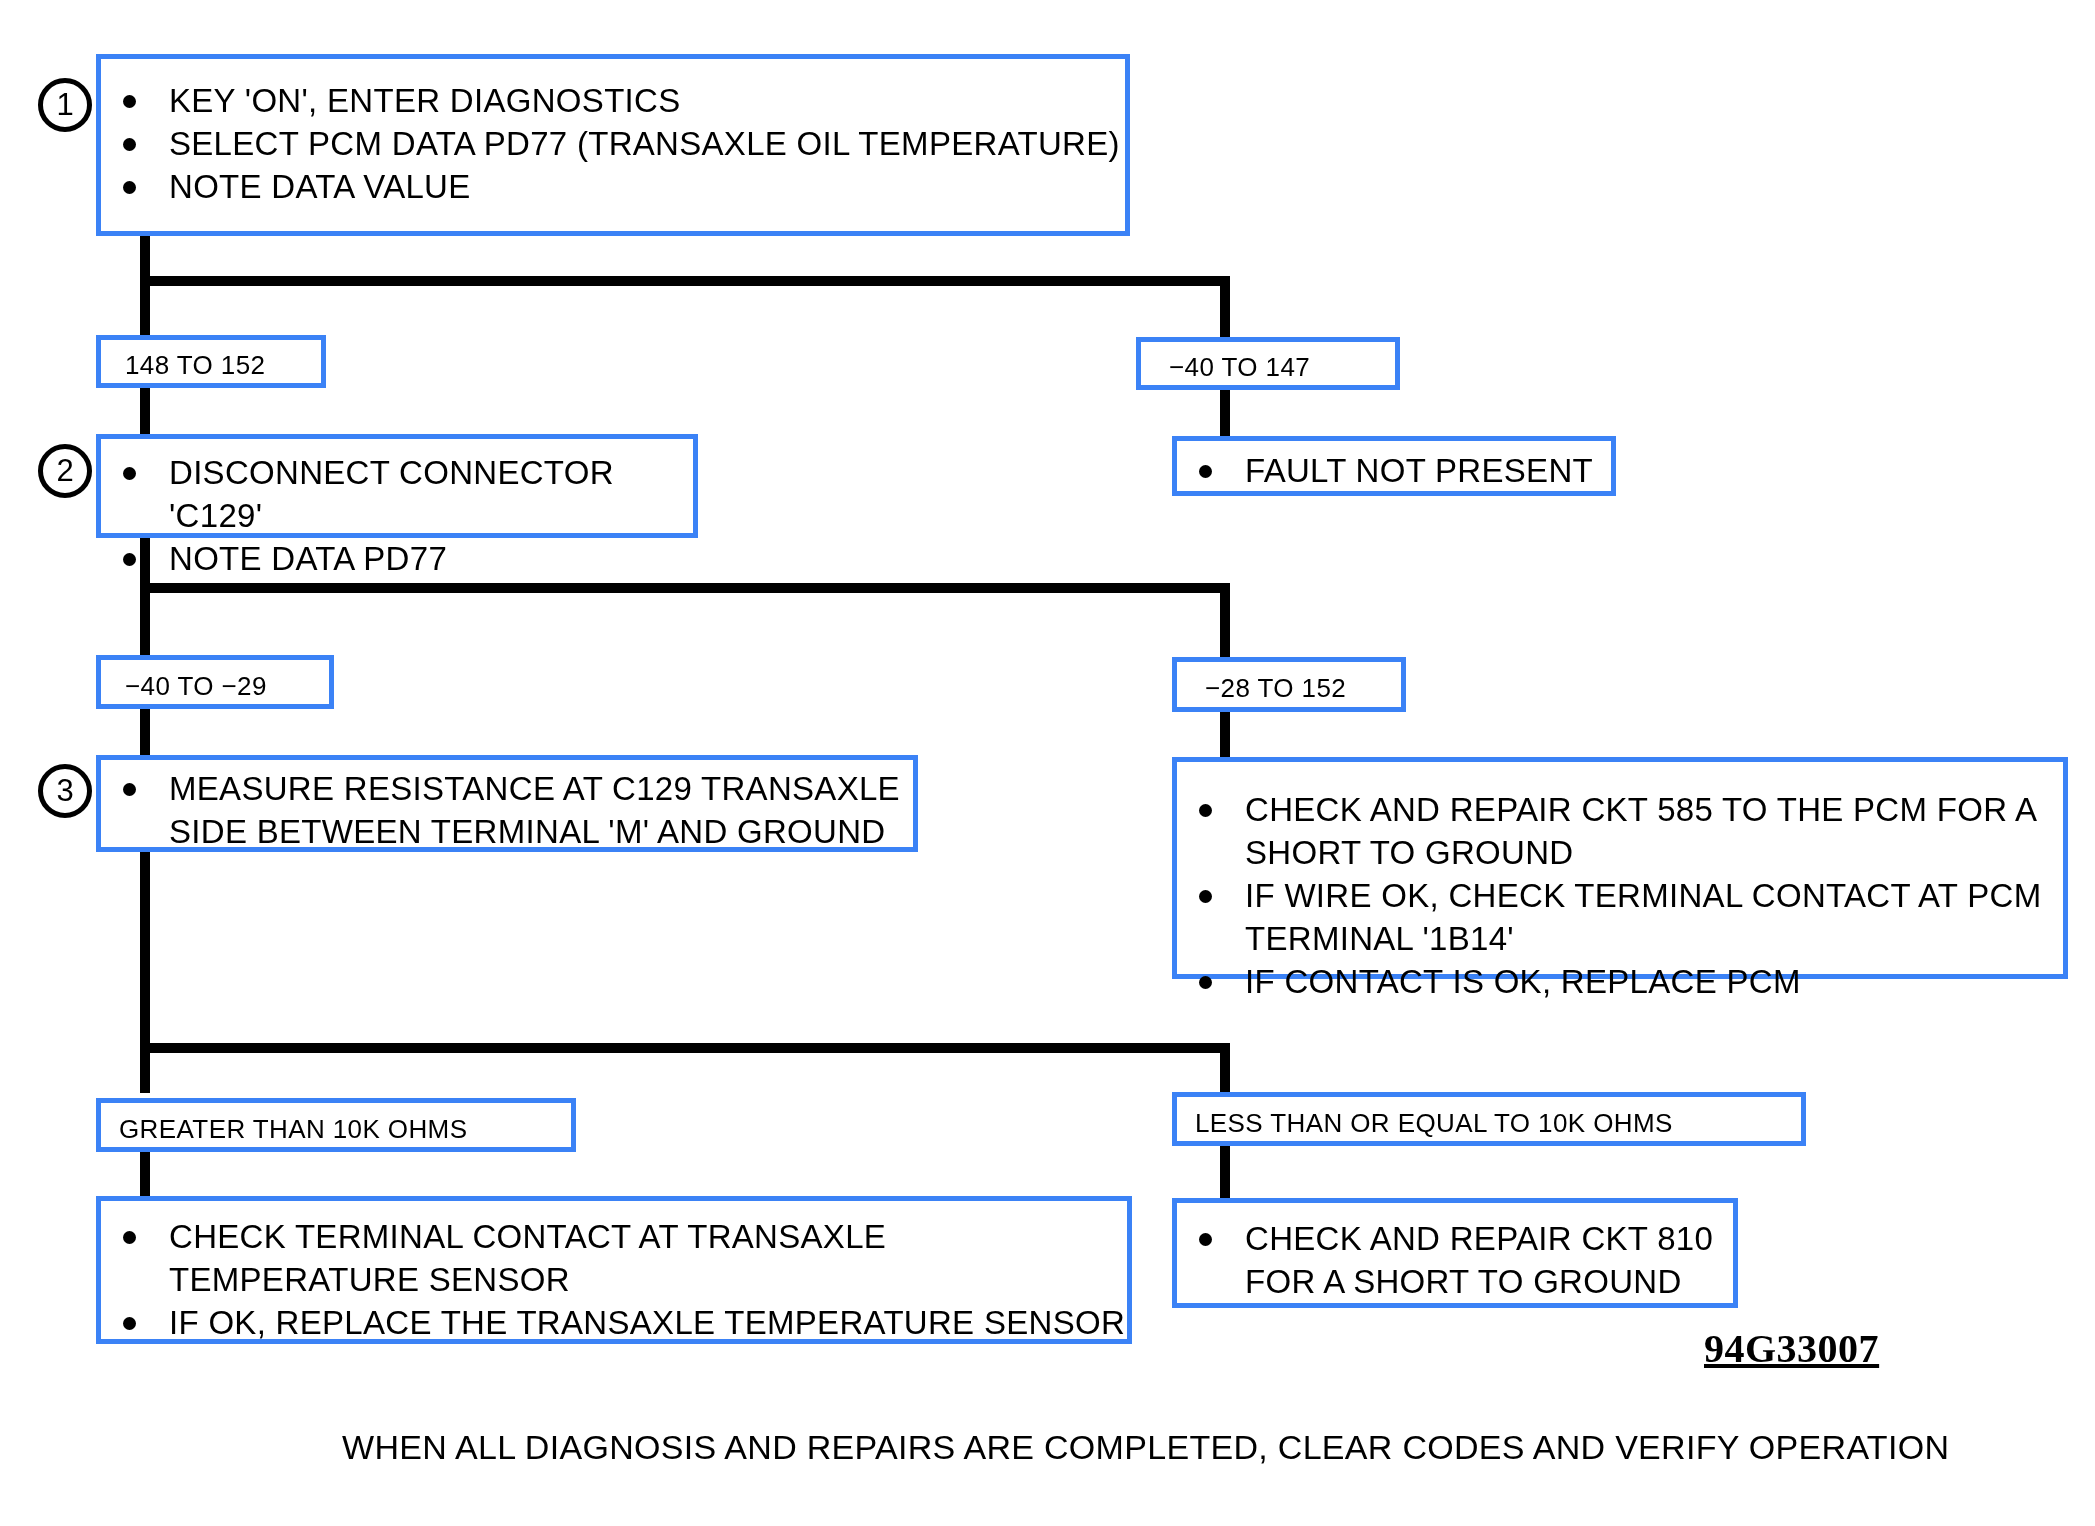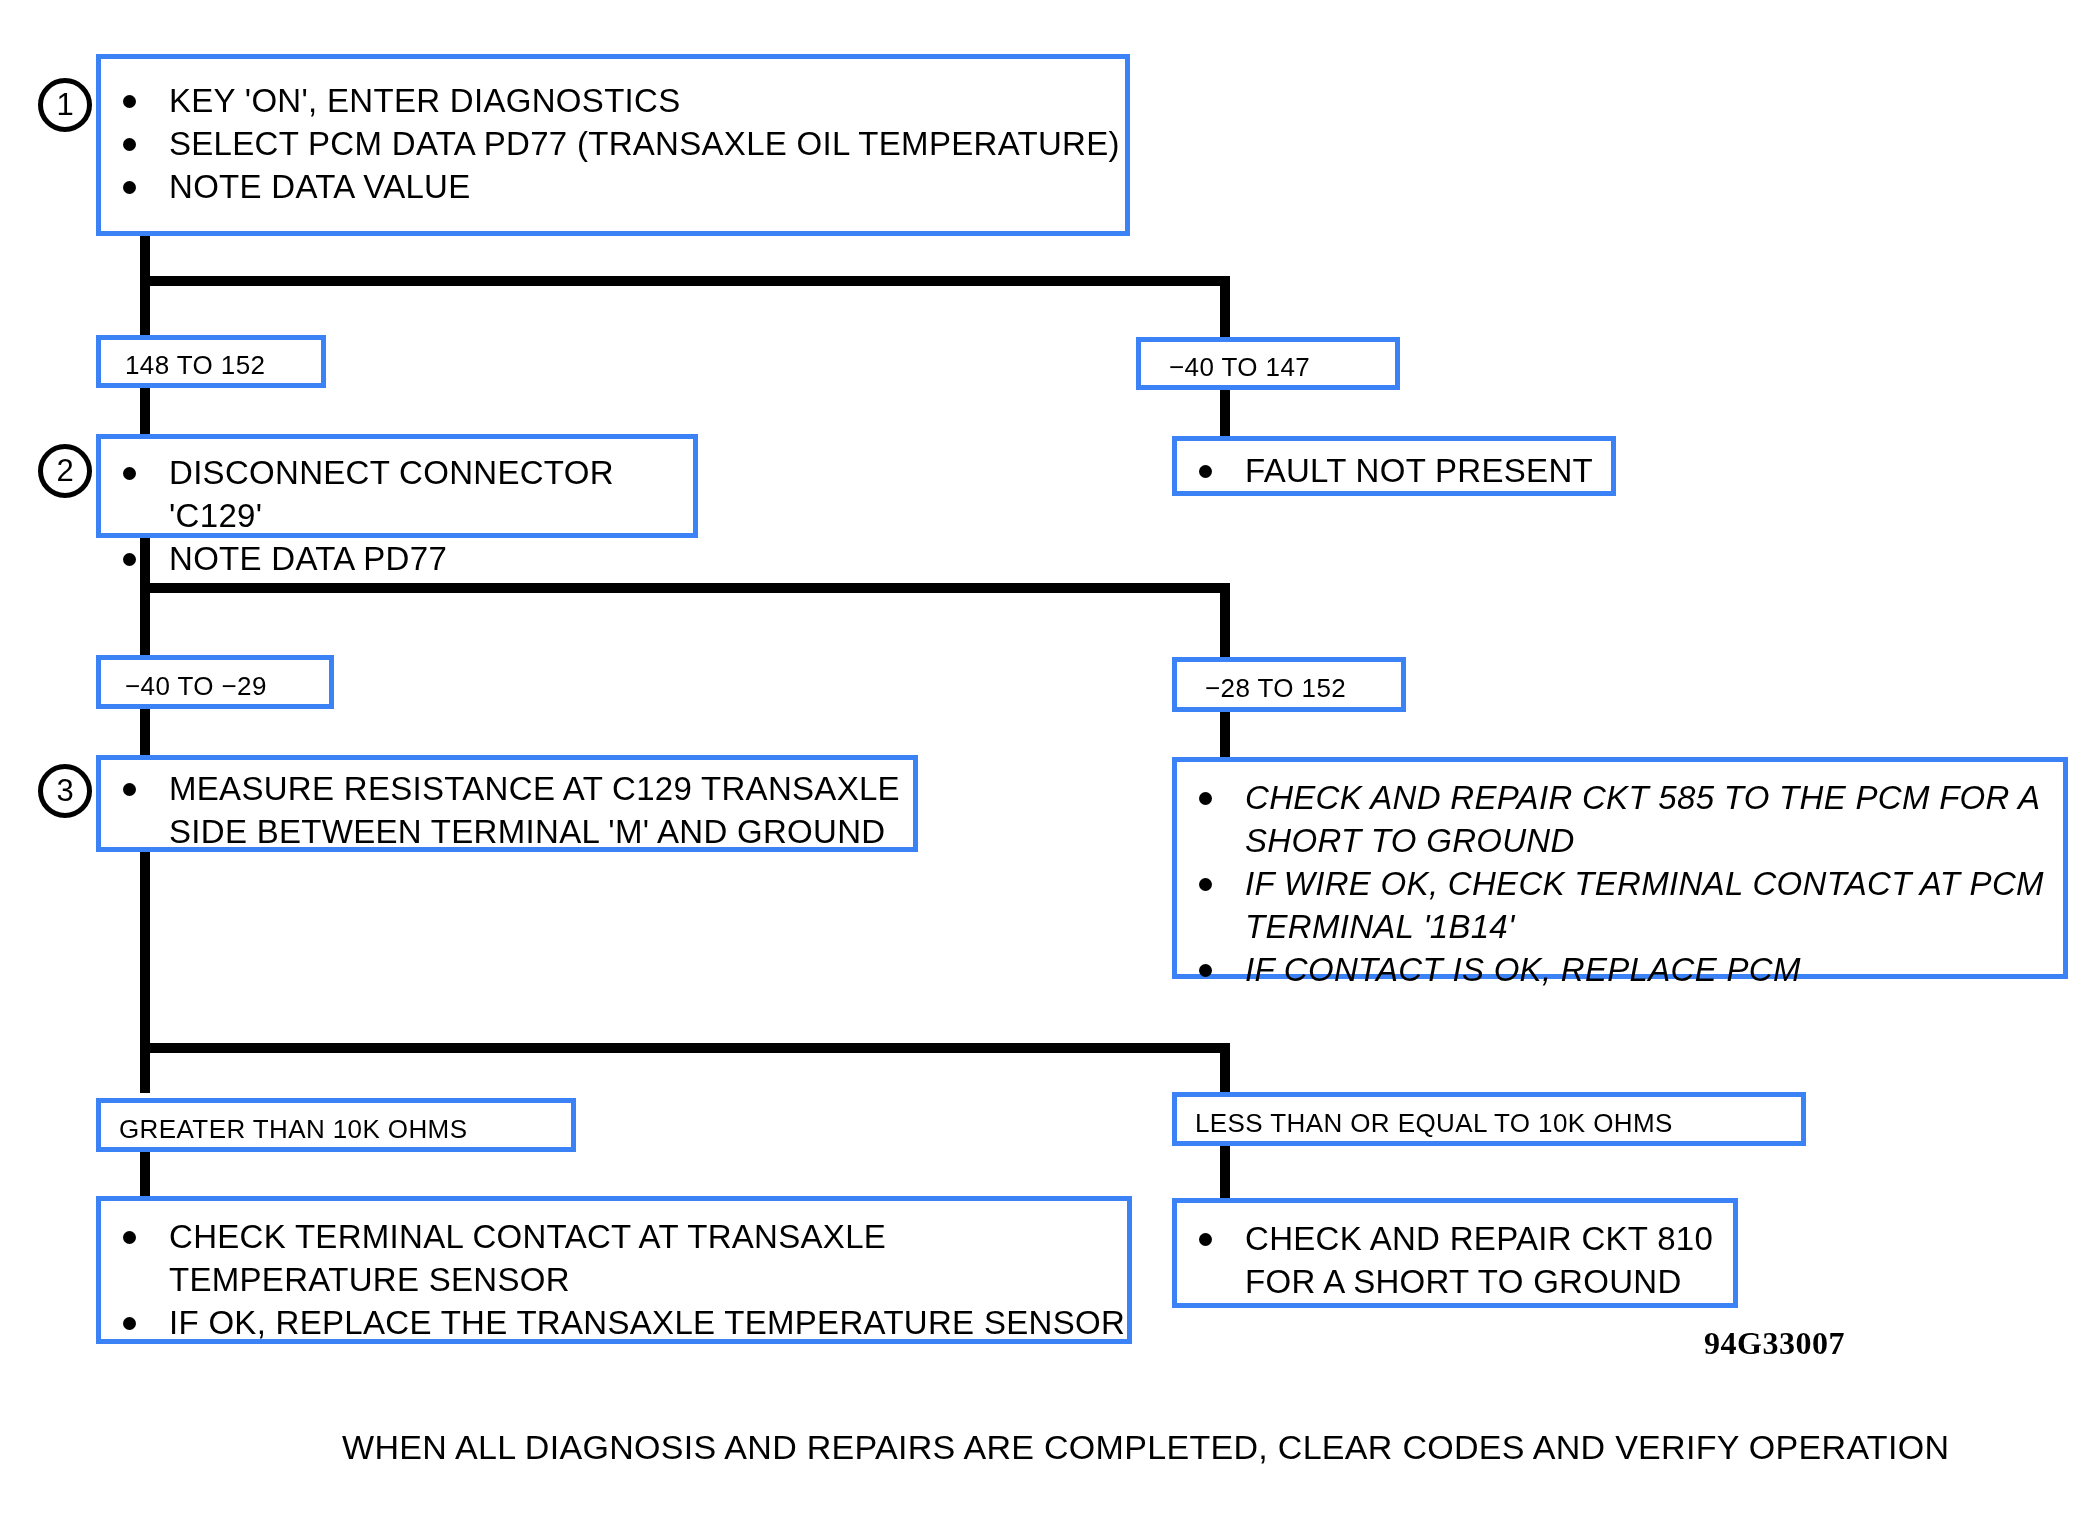--- a/index.html
+++ b/index.html
@@ -91,23 +91,24 @@
     position: absolute;
     background: #000;
     z-index: 1;
   }
 
   
   .ref-code {
     position: absolute;
     font-family: "Liberation Serif", serif;
     font-weight: bold;
-    font-size: 32px;
+    font-size: 40px;
     letter-spacing: 0.5px;
     white-space: pre;
+    text-decoration: underline;
   }
   .footer-note {
     position: absolute;
     font-size: 34px;
     letter-spacing: 0.3px;
     white-space: pre;
   }
 </style>
 </head>
 <body>
@@ -206,21 +207,21 @@
 SIDE BETWEEN TERMINAL 'M' AND GROUND</li>
       </ul>
     </div>
   </div>
   <div class="step-circle" style="left:38px; top:764px;">
     <span>3</span>
   </div>
 
   <div class="box" style="left:1172px; top:757px; width:896px; height:222px;">
     <div class="box-inner">
-      <ul class="bullets" style="position:absolute; left:0; top:14px; right:0;font-style:italic;">
+      <ul class="bullets" style="position:absolute; left:0; top:26px; right:0;">
         <li>CHECK AND REPAIR CKT 585 TO THE PCM FOR A
 SHORT TO GROUND</li>
         <li>IF WIRE OK, CHECK TERMINAL CONTACT AT PCM
 TERMINAL '1B14'</li>
         <li>IF CONTACT IS OK, REPLACE PCM</li>
       </ul>
     </div>
   </div>
 
   <div class="box" style="left:96px; top:1090px; width:480px; height:54px;margin-top:8px;">

